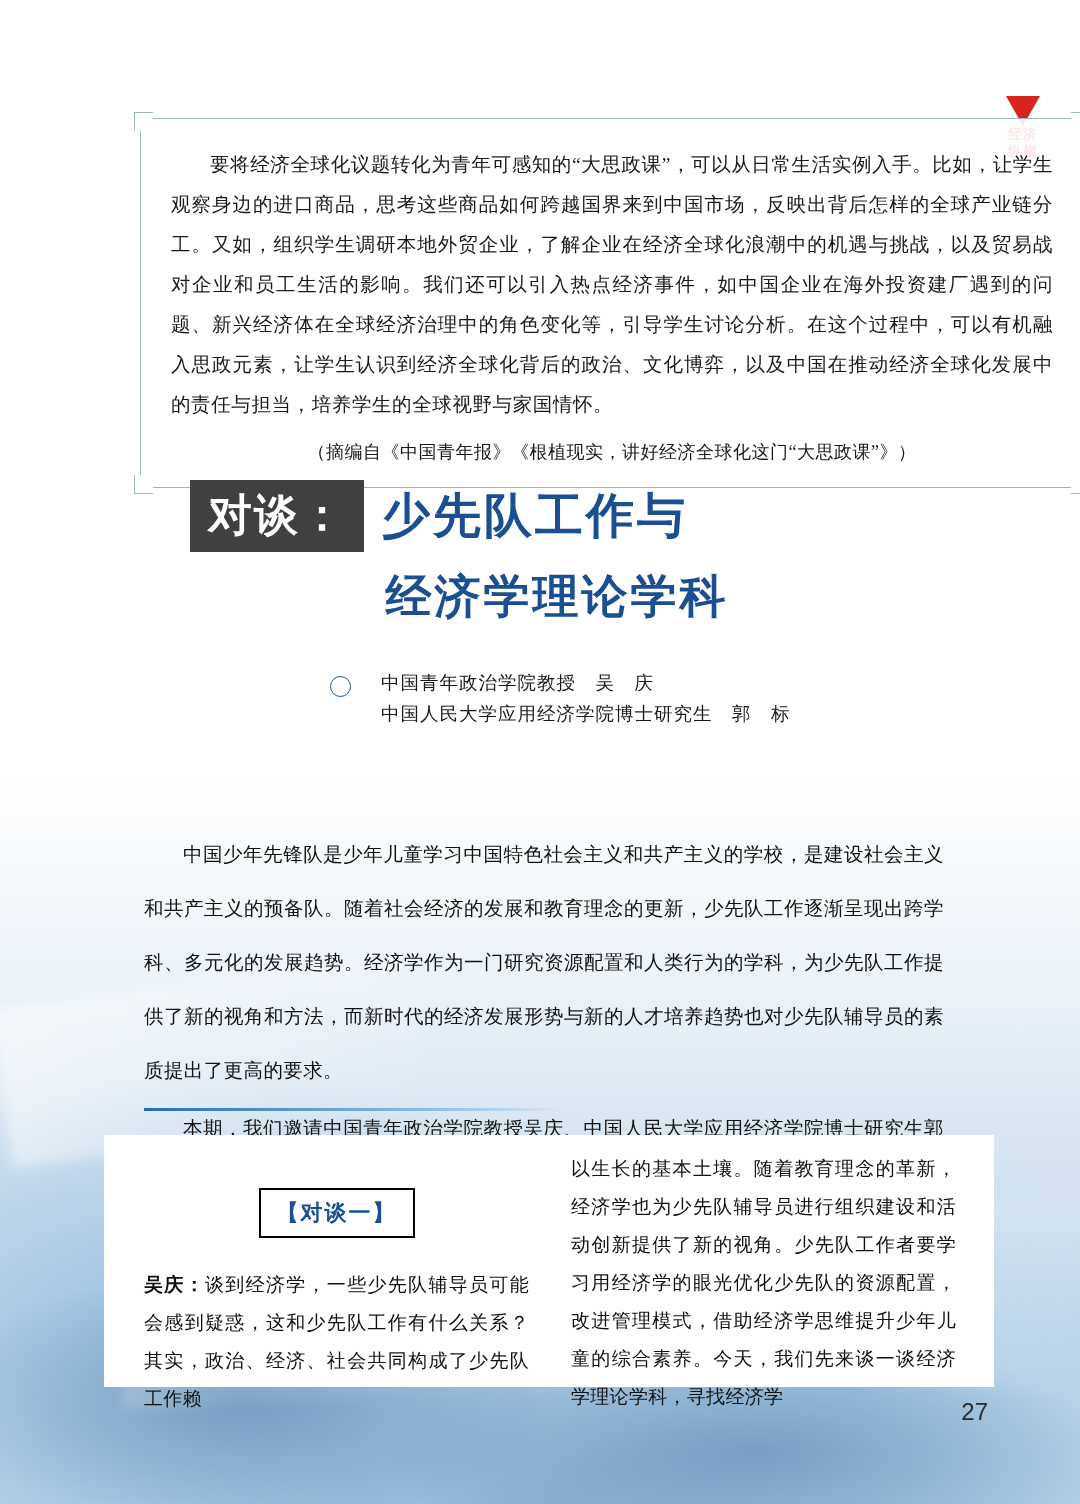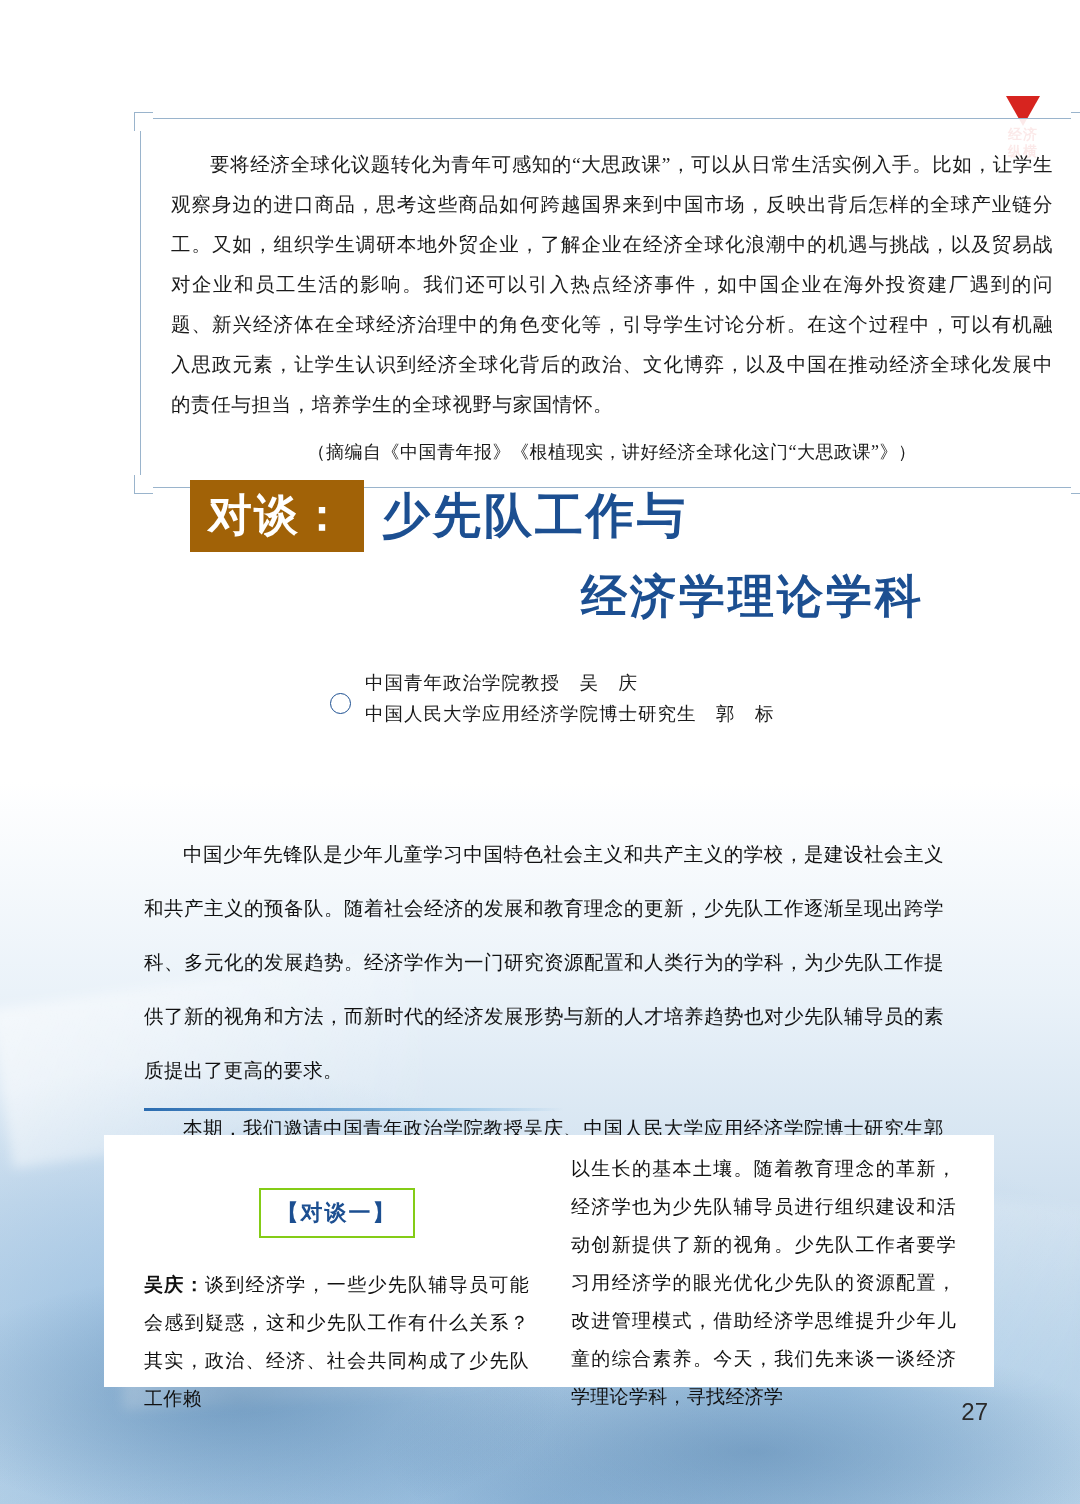--- a/index.html
+++ b/index.html
@@ -117,57 +117,57 @@
     left: 190px;
     top: 480px;
     width: 740px;
   }
   .title-row1 {
     display: flex;
     align-items: center;
     gap: 18px;
   }
   .title-badge {
-    background: #a16207;
+    background: #404040;
     color: #ffffff;
     font-size: 44px;
     font-weight: 700;
     letter-spacing: 2px;
     padding: 10px 18px 12px 18px;
     line-height: 50px;
     font-family: "Liberation Sans", sans-serif;
   }
   .title-main {
     color: #1c4f91;
     font-size: 48px;
     font-weight: 700;
     letter-spacing: 3px;
     line-height: 60px;
     font-family: "Liberation Sans", sans-serif;
     text-align: center;
   }
   .title-row2 {
     margin-top: 14px;
-    text-align: right;
+    text-align: center;
     padding-right: 6px;
     color: #1c4f91;
     font-size: 46px;
     font-weight: 700;
     letter-spacing: 3px;
     font-family: "Liberation Sans", sans-serif;
   }
 
   
   .authors {
     position: absolute;
     left: 330px;
     top: 668px;
     display: flex;
-    align-items: center;
-    gap: 14px;
+    align-items: flex-start;
+    gap: 30px;
   }
   .author-bullet {
     width: 19px; height: 19px;
     border: 1.6px solid #1c4f91;
     border-radius: 50%;
     margin-top: 8px;
     flex: none;
   }
   .author-lines div {
     font-size: 18.5px;
@@ -218,21 +218,21 @@
     top: 1150px;
     width: 812px;
     display: flex;
     gap: 42px;
   }
   .col {
     width: 385px;
   }
   .dialog-tag {
     display: inline-block;
-    border: 2px solid #84cc16;
+    border: 2px solid #000000;
     color: #1c4f91;
     font-size: 22px;
     font-weight: 700;
     letter-spacing: 2px;
     padding: 8px 16px;
     margin: 38px 0 28px 0;
     font-family: "Liberation Sans", sans-serif;
   }
   .col p {
     margin: 0;

